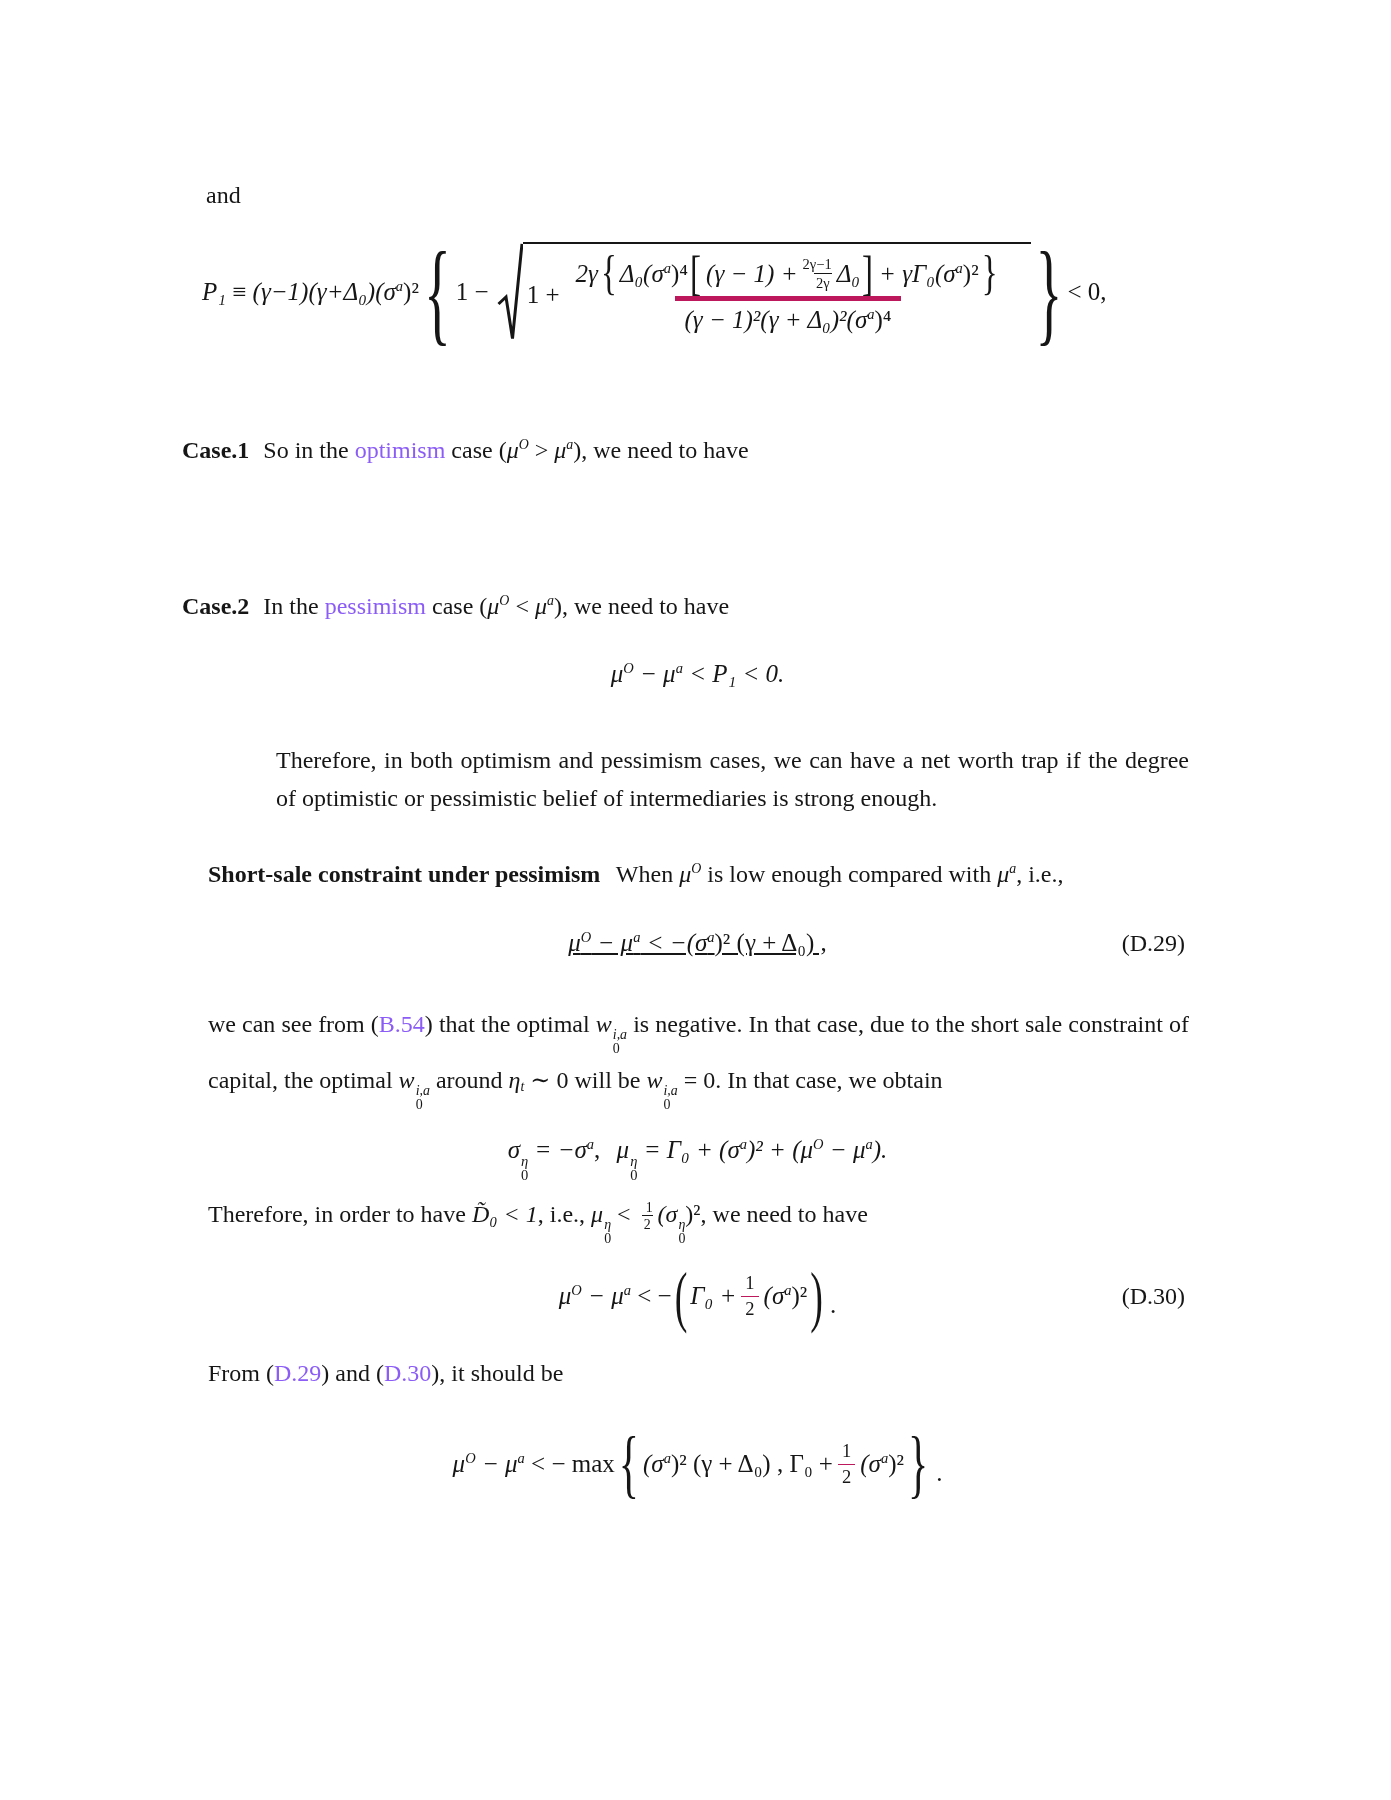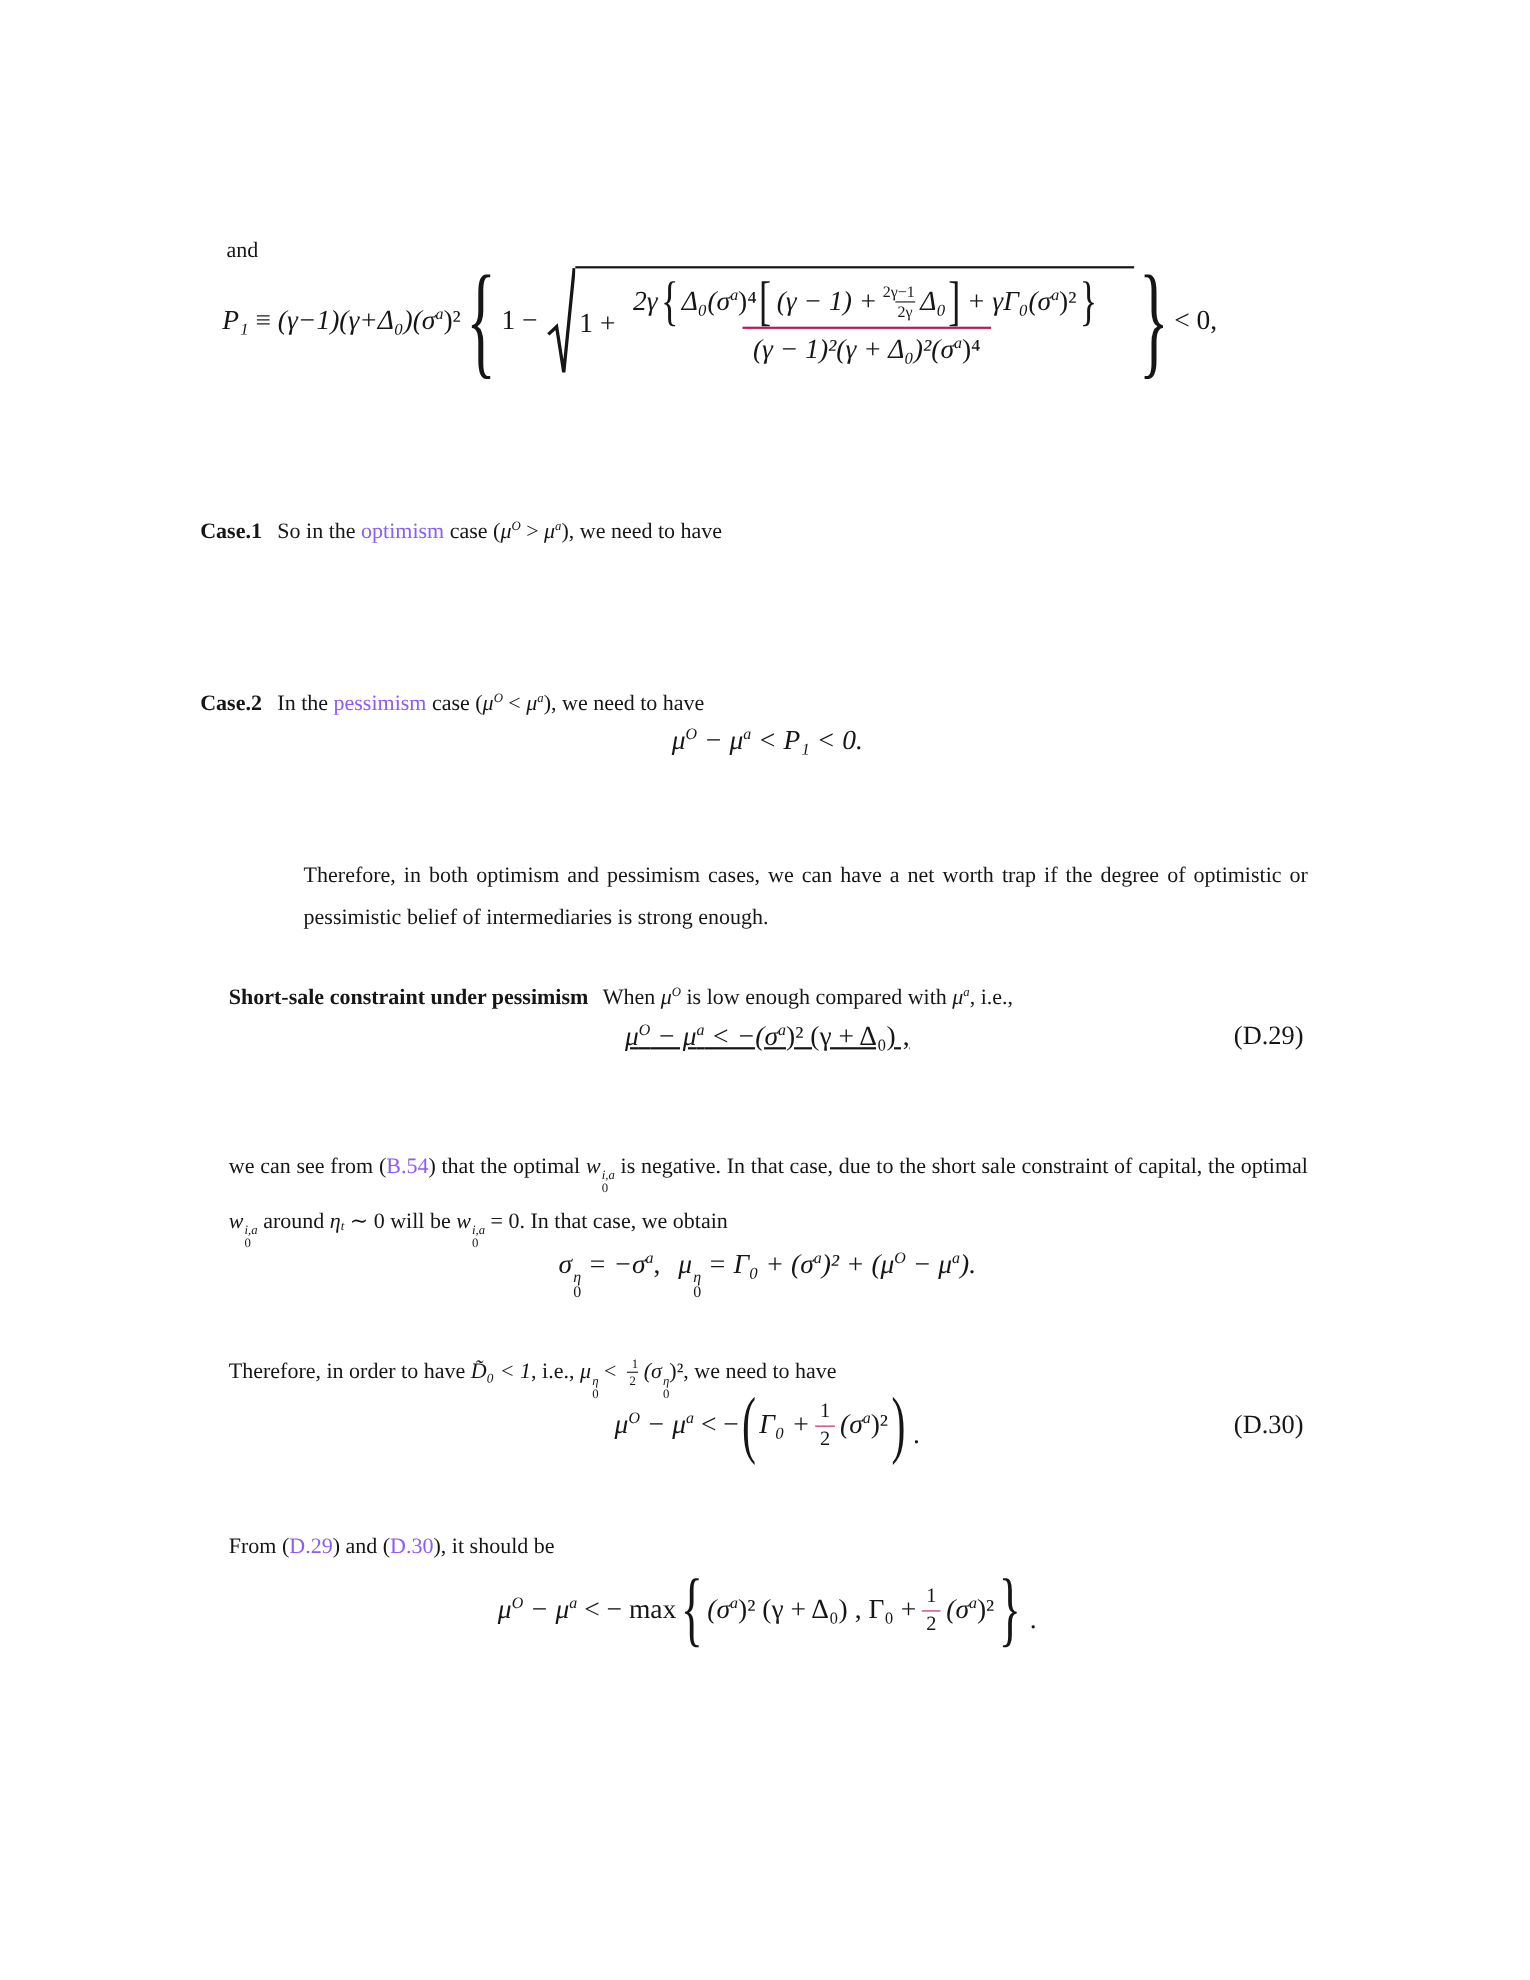--- a/index.html
+++ b/index.html
@@ -1,21 +1,21 @@
 <!DOCTYPE html>
 <html><head>
 <meta charset="utf-8">
 <style>
   html,body { margin:0; padding:0; }
   body { background:#ffffff; }
   .sheet {
     position:relative; width:1391px; height:1800px; background:#ffffff;
     font-family:"Liberation Serif","DejaVu Serif",serif; color:#161616; overflow:hidden;
   }
-  .txt { position:absolute; font-size:20px; line-height:1.35;margin-top:36px; }
+  .txt { position:absolute; font-size:24px; line-height:1.35; }
   .nowrap { white-space:nowrap; }
   .just { text-align:justify; }
   .bold { font-weight:bold; }
   .red { color:#8b5cf6; }
   .ref { color:#8b5cf6; }
   .m { font-style:italic; }
   .rm { font-style:normal; }
 
   sup { font-size:58%; vertical-align:0.62em; line-height:0; }
   sub { font-size:58%; vertical-align:-0.22em; line-height:0; }
@@ -39,21 +39,21 @@
   .stretchy { display:inline-block; line-height:1; font-weight:400; transform-origin:50% 50%; }
   .brace-xl { font-size:56px; transform:scaleY(2.05); margin:0 5px; }
   .brace-md { font-size:33px; transform:scaleY(1.5); margin:0 3px; }
   .brk-md   { font-size:33px; transform:scaleY(1.5); margin:0 2px; }
   .paren-lg { font-size:38px; transform:scaleY(1.8); margin:0 3px; }
   .brace-lg { font-size:42px; transform:scaleY(1.8); margin:0 4px; }
 
   
   .frac { display:inline-flex; flex-direction:column; align-items:center; margin:0 7px; vertical-align:middle; }
   .frac .fn { display:flex; align-items:center; justify-content:center; padding:0 9px 5px; }
-  .frac .fd { display:flex; align-items:center; justify-content:center; border-top:2px solid #be185d; padding:5px 9px 0; }
+  .frac .fd { display:flex; align-items:center; justify-content:center; border-top:5px solid #be185d; padding:5px 9px 0; }
   .frac.half { font-size:74%; margin:0 5px; }
   .frac.half .fn { padding:0 4px 2px; }
   .frac.half .fd { padding:2px 4px 0; border-top-width:1.8px; }
 
   .sfrac { display:inline-flex; flex-direction:column; align-items:flex-end; font-size:58%;
            line-height:1.12; vertical-align:middle; margin:0 5px; }
   .sfrac .fd { border-top:1.6px solid #161616; padding:1px 2px 0; }
 
   
   .sqrt { display:inline-flex; align-items:stretch; margin-left:6px; }

